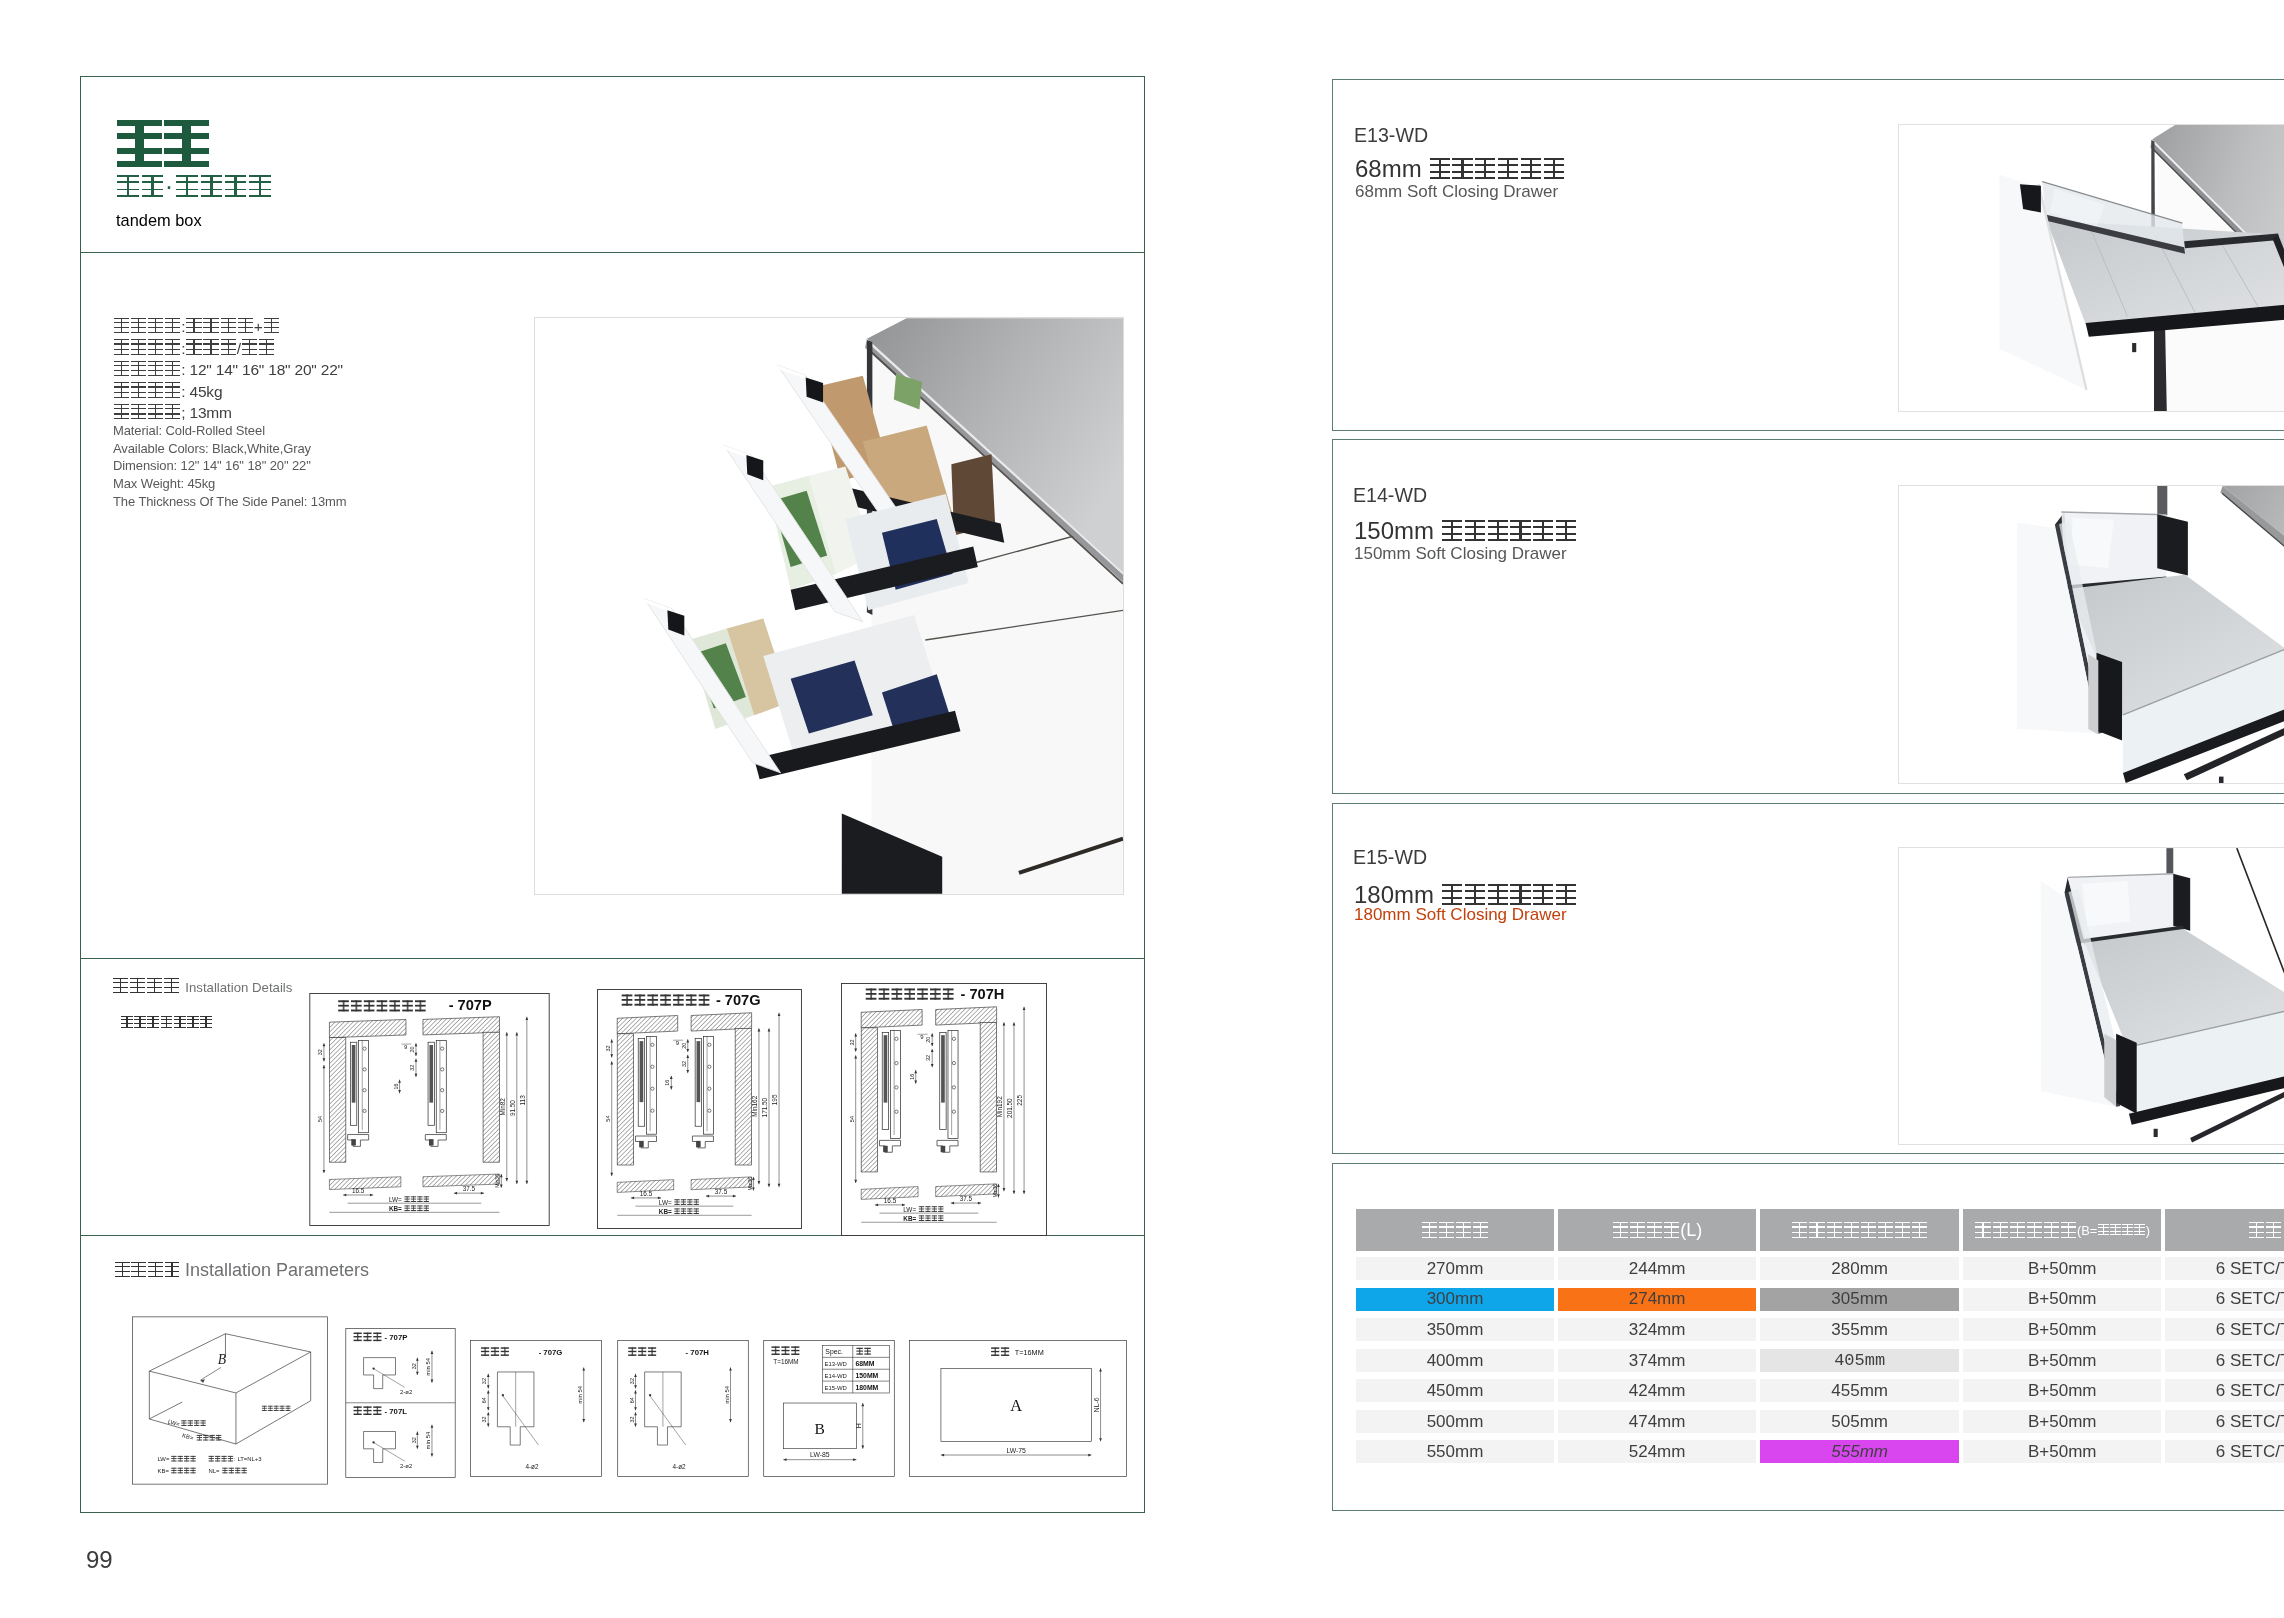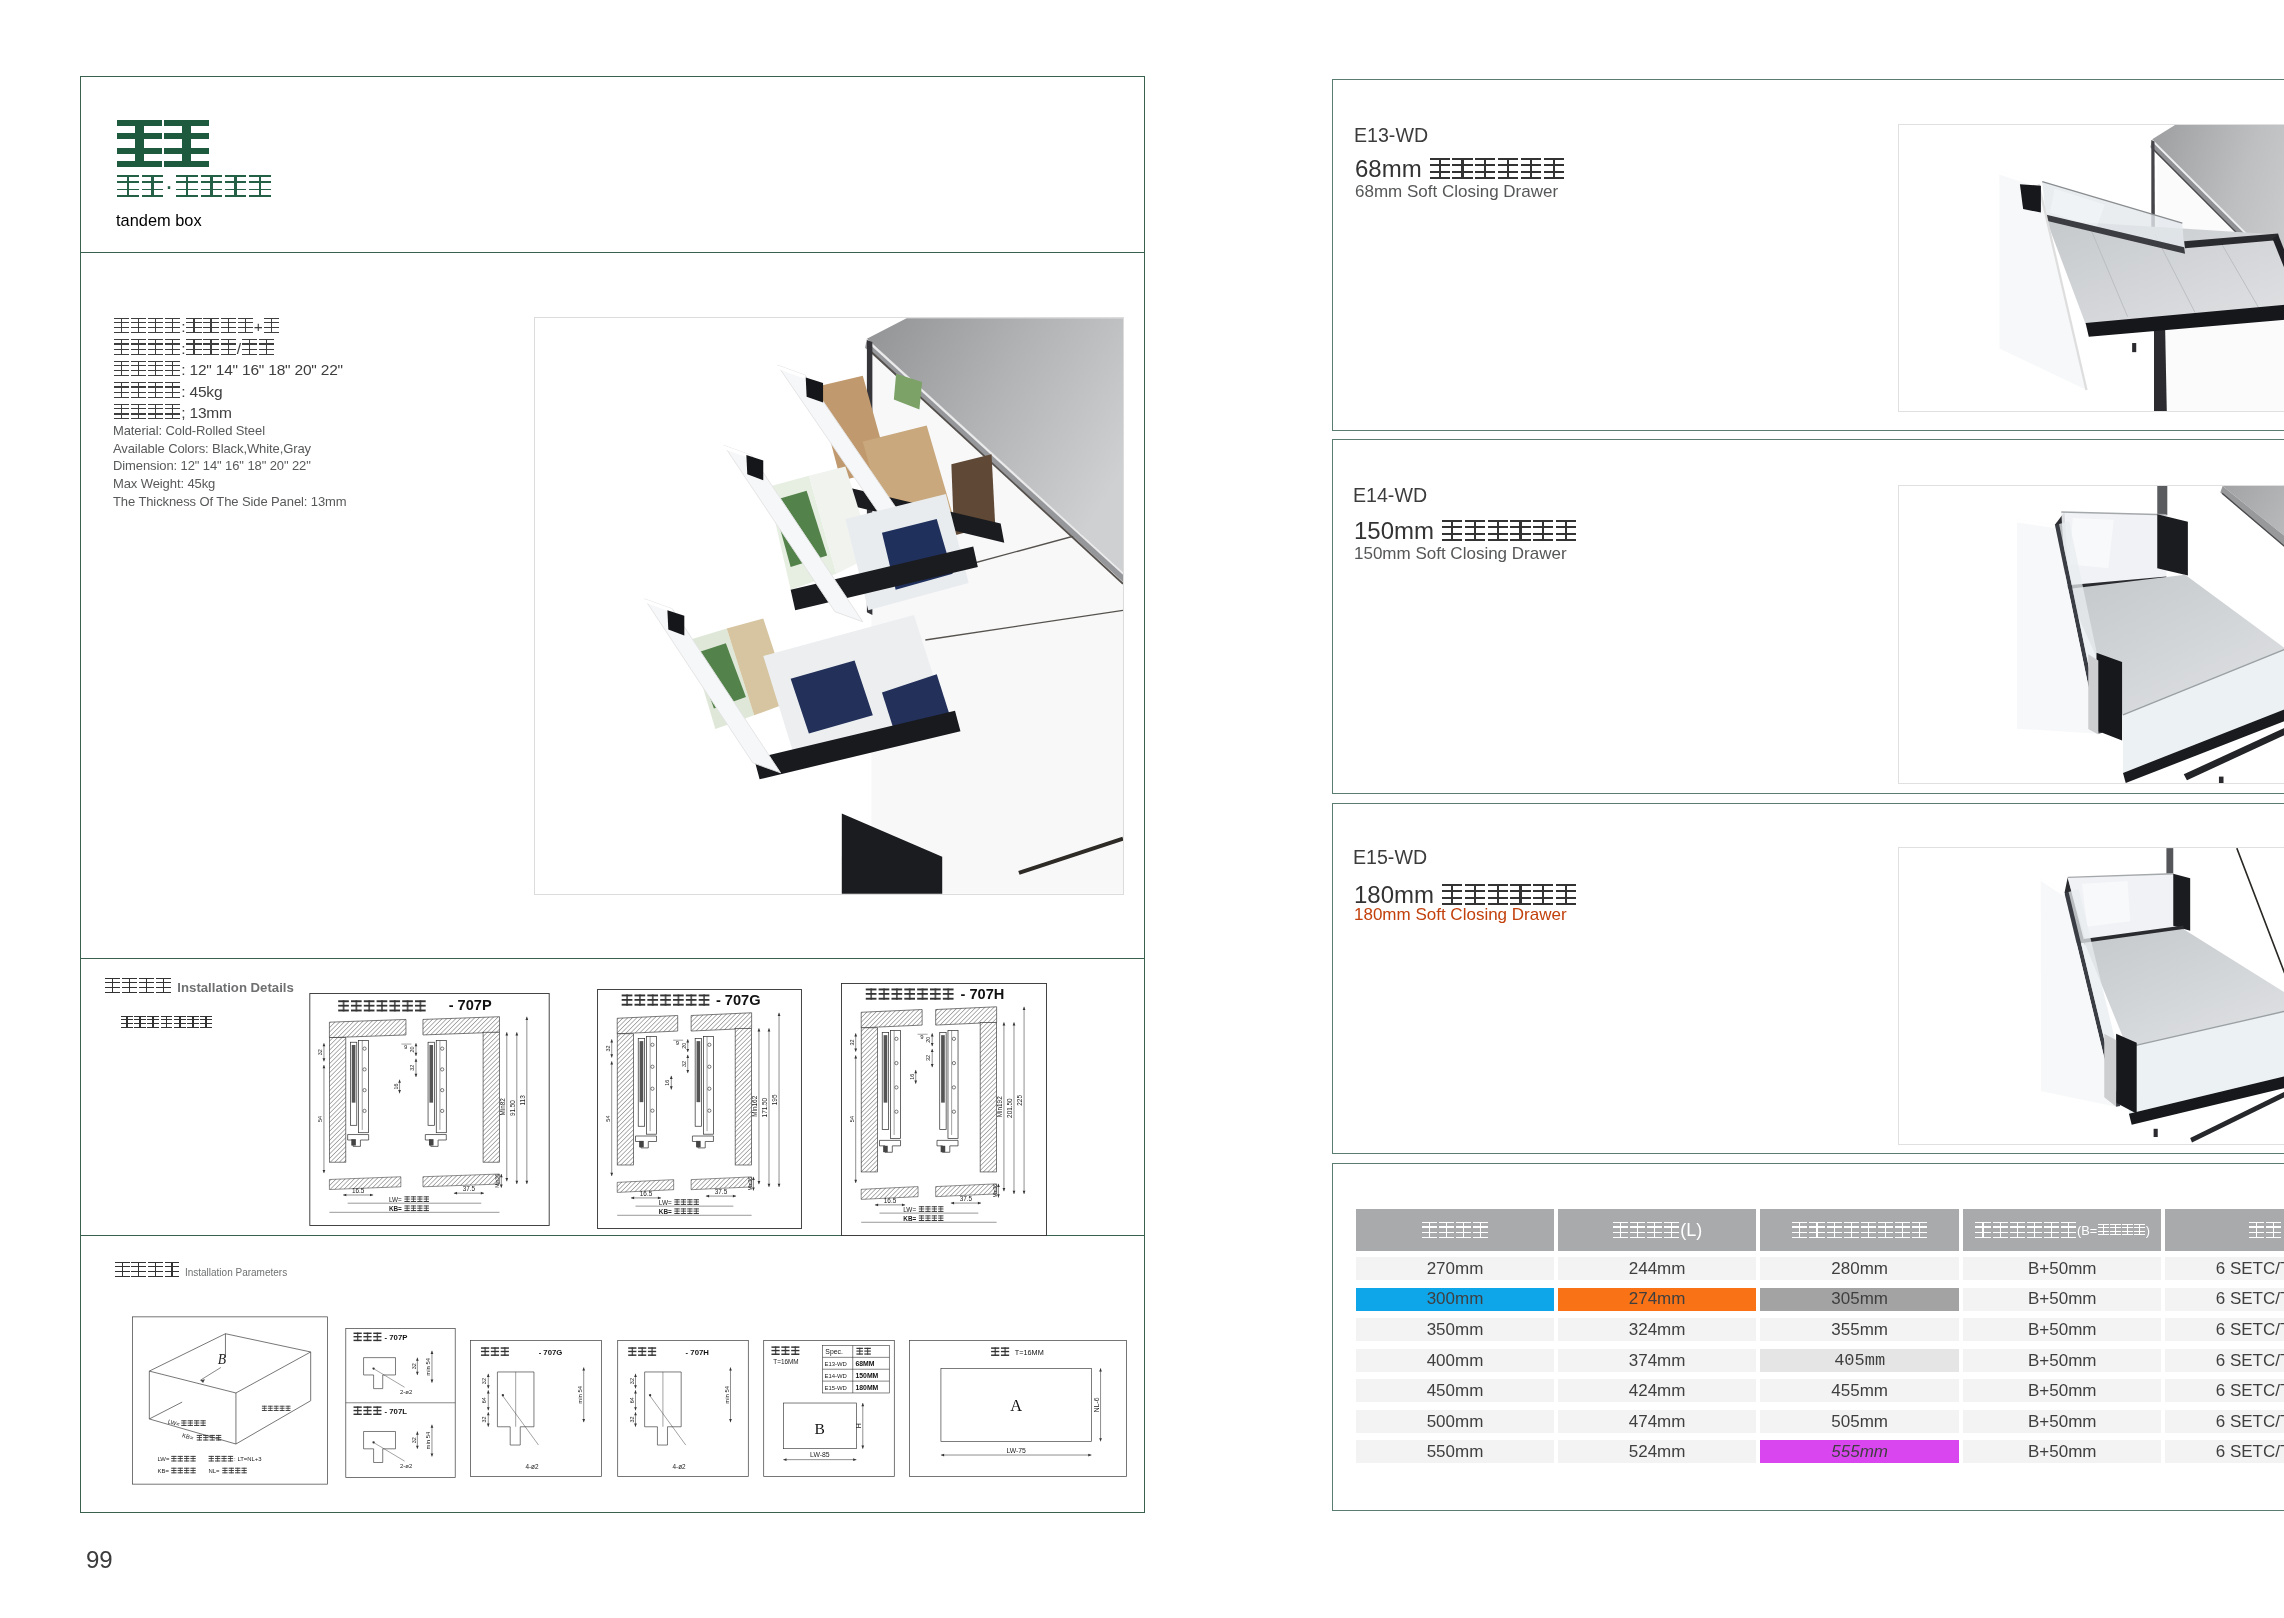--- a/index.html
+++ b/index.html
@@ -98,21 +98,21 @@
 
   <polygon points="480,965 920,860 932,905 492,1010" fill="#191a1e"></polygon>
 
   <polygon points="240,615 301,637 538,996 477,974" fill="#f6f7f8" stroke="#e2e2e4" stroke-width="2"></polygon>
   <polygon points="240,615 301,637 299,644 238,622" fill="#ffffff"></polygon>
 
   <polygon points="290,640 327,652 327,695 292,682" fill="#151619"></polygon>
 </svg>
 </div>
 
-<div class="abs" style="left:104px;top:976px;font-size:18px;color:#333;font-weight:bold;--ink:#333;"><span class="g"></span><span class="g"></span><span class="g"></span><span class="g"></span> <span style="font-size:13.2px;color:#6f7071;">Installation Details</span></div>
+<div class="abs" style="left:112px;top:976px;font-size:18px;color:#333;--ink:#333;"><span class="g"></span><span class="g"></span><span class="g"></span><span class="g"></span> <span style="font-size:13.2px;color:#6f7071;">Installation Details</span></div>
 
 <div class="abs" style="left:120px;top:1014px;font-size:14px;color:#333;--ink:#333;"><span class="g"></span><span class="g"></span><span class="g"></span><span class="g"></span><span class="g"></span><span class="g"></span><span class="g"></span></div>
 
 <div class="abs" id="diagP" style="left:309px;top:993px;"><svg width="241" height="233" viewBox="0 0 527 511" xmlns="http://www.w3.org/2000/svg">
       <defs>
         <pattern id="hP" width="7" height="7" patternUnits="userSpaceOnUse" patternTransform="rotate(45)">
           <rect width="7" height="7" fill="#ffffff"></rect>
           <line x1="0" y1="0" x2="0" y2="7" stroke="#555" stroke-width="2"></line>
         </pattern>
       </defs>
@@ -633,21 +633,21 @@
       <line x1="32" y1="110" x2="32" y2="150" stroke="#333" stroke-width="1.2"></line>
       <path d="M32 110 l-3 7 l6 0 z" fill="#333"></path>
       <path d="M32 150 l-3 -7 l6 0 z" fill="#333"></path>
       <text x="28" y="130" font-size="12" fill="#222" text-anchor="middle" transform="rotate(-90 28 130)" font-family="Liberation Sans">32</text>
       <line x1="32" y1="158" x2="32" y2="437" stroke="#333" stroke-width="1.2"></line>
       <path d="M32 158 l-3 7 l6 0 z" fill="#333"></path>
       <path d="M32 437 l-3 -7 l6 0 z" fill="#333"></path>
       <text x="28" y="297.5" font-size="12" fill="#222" text-anchor="middle" transform="rotate(-90 28 297.5)" font-family="Liberation Sans">54</text>
     </svg></div>
 
-<div class="abs" style="left:114px;top:1260px;font-size:17.4px;color:#333;--ink:#333;"><span class="g"></span><span class="g"></span><span class="g"></span><span class="g"></span> <span style="font-size:10px;color:#6f7071;">Installation Parameters</span></div>
+<div class="abs" style="left:114px;top:1260px;font-size:17.4px;color:#333;--ink:#333;"><span class="g"></span><span class="g"></span><span class="g"></span><span class="g"></span> <span style="font-size:18px;color:#6f7071;">Installation Parameters</span></div>
 
 <div class="abs" id="parA" style="left:132px;top:1316px;"><svg width="196" height="169" viewBox="0 0 430 369" xmlns="http://www.w3.org/2000/svg">
       <rect x="1" y="1" width="428" height="367" fill="#fff" stroke="#444" stroke-width="1.6"></rect>
       <g stroke="#444" stroke-width="1.6" fill="none">
         <polygon points="38,120 205,38 392,78 228,168"></polygon>
         <path d="M38,120 L38,225 L228,280 L228,168"></path>
         <path d="M392,78 L392,185 L228,280"></path>
         <path d="M38,225 L110,188"></path>
         <path d="M205,38 L205,90"></path>
       </g>

